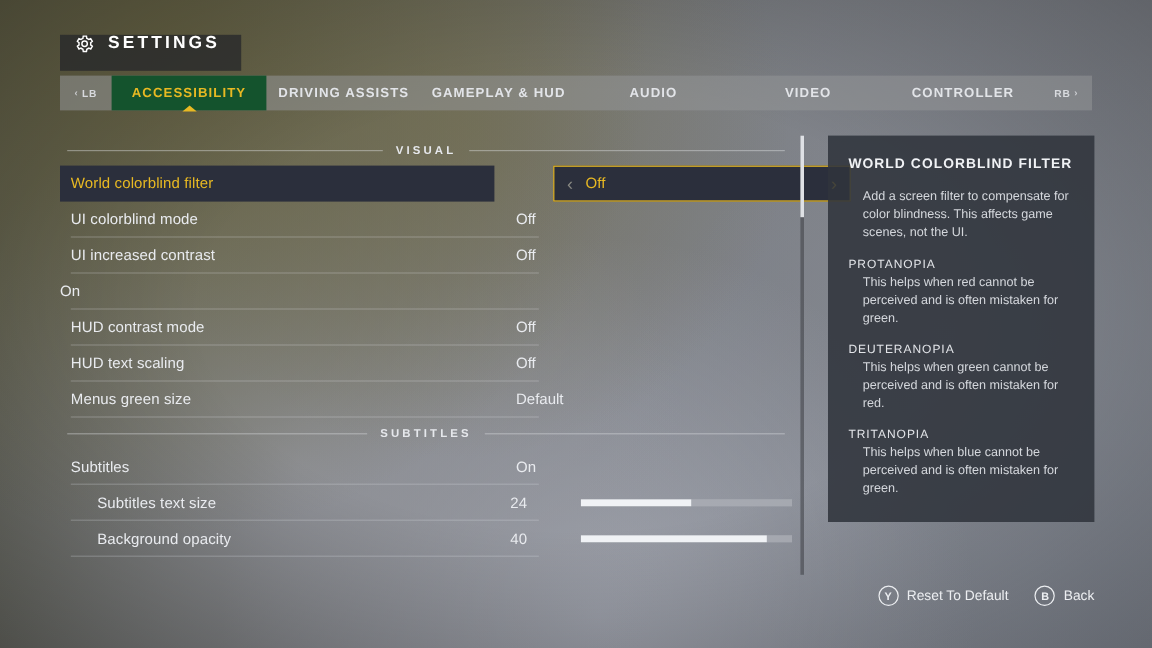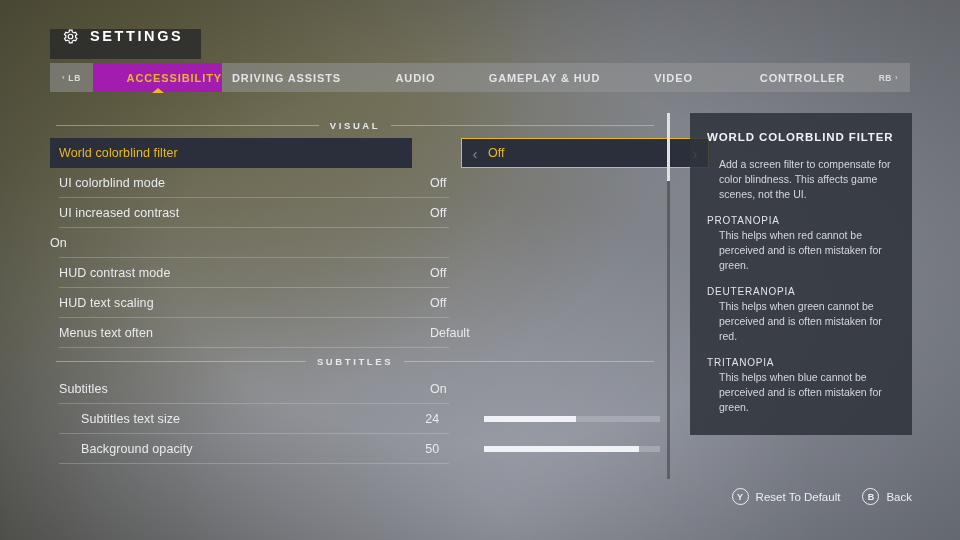--- a/index.html
+++ b/index.html
@@ -58,21 +58,21 @@
     letter-spacing:0.6px;
   }
   .bumper .chev { font-size:8px; opacity:0.85; }
   #tabs { flex:1; display:flex; align-items:stretch; }
   .tab {
     flex:1; position:relative;
     display:flex; align-items:center; justify-content:center;
     color:#e2e4e8; font-size:11px; font-weight:bold; letter-spacing:0.9px;
     white-space:nowrap;
   }
-  .tab.active { background:#a21caf; color:#e8b923;justify-content:flex-end; }
+  .tab.active { background:#14532d; color:#e8b923; }
   .tab.active::after {
     content:""; position:absolute; left:50%; bottom:-1px;
     transform:translateX(-50%);
     width:0; height:0;
     border-left:6px solid transparent;
     border-right:6px solid transparent;
     border-bottom:5px solid #e8b923;
   }
 
   
@@ -211,24 +211,24 @@
     <span>LB</span>
   </div>
   <div id="tabs">
       <div class="tab active">
         <span>ACCESSIBILITY</span>
       </div>
       <div class="tab">
         <span>DRIVING ASSISTS</span>
       </div>
       <div class="tab">
+        <span>GAMEPLAY &amp; HUD</span>
+      </div>
+      <div class="tab">
         <span>AUDIO</span>
-      </div>
-      <div class="tab">
-        <span>GAMEPLAY &amp; HUD</span>
       </div>
       <div class="tab">
         <span>VIDEO</span>
       </div>
       <div class="tab">
         <span>CONTROLLER</span>
       </div>
     </div>
   <div class="bumper">
     <span>RB</span>
@@ -268,21 +268,21 @@
       <div class="name">HUD contrast mode</div>
       <div class="val">Off</div>
       <div class="sep"></div>
     </div>
     <div class="row">
       <div class="name">HUD text scaling</div>
       <div class="val">Off</div>
       <div class="sep"></div>
     </div>
     <div class="row">
-      <div class="name">Menus text often</div>
+      <div class="name">Menus green size</div>
       <div class="val">Default</div>
       <div class="sep"></div>
     </div>
     <div class="section-head">
       <div class="rule"></div>
       <div class="lbl">SUBTITLES</div>
       <div class="rule"></div>
     </div>
     <div class="row">
       <div class="name">Subtitles</div>
@@ -292,21 +292,21 @@
     <div class="row indent">
       <div class="name">Subtitles text size</div>
       <div class="val">24</div>
       <div class="slider">
         <div class="fill" style="width: 52%;"></div>
       </div>
       <div class="sep"></div>
     </div>
     <div class="row indent">
       <div class="name">Background opacity</div>
-      <div class="val">50</div>
+      <div class="val">40</div>
       <div class="slider">
         <div class="fill" style="width: 88%;"></div>
       </div>
       <div class="sep"></div>
     </div>
   </div>
 
 <div id="scroll-track">
   <div id="scroll-thumb"></div>
 </div>

